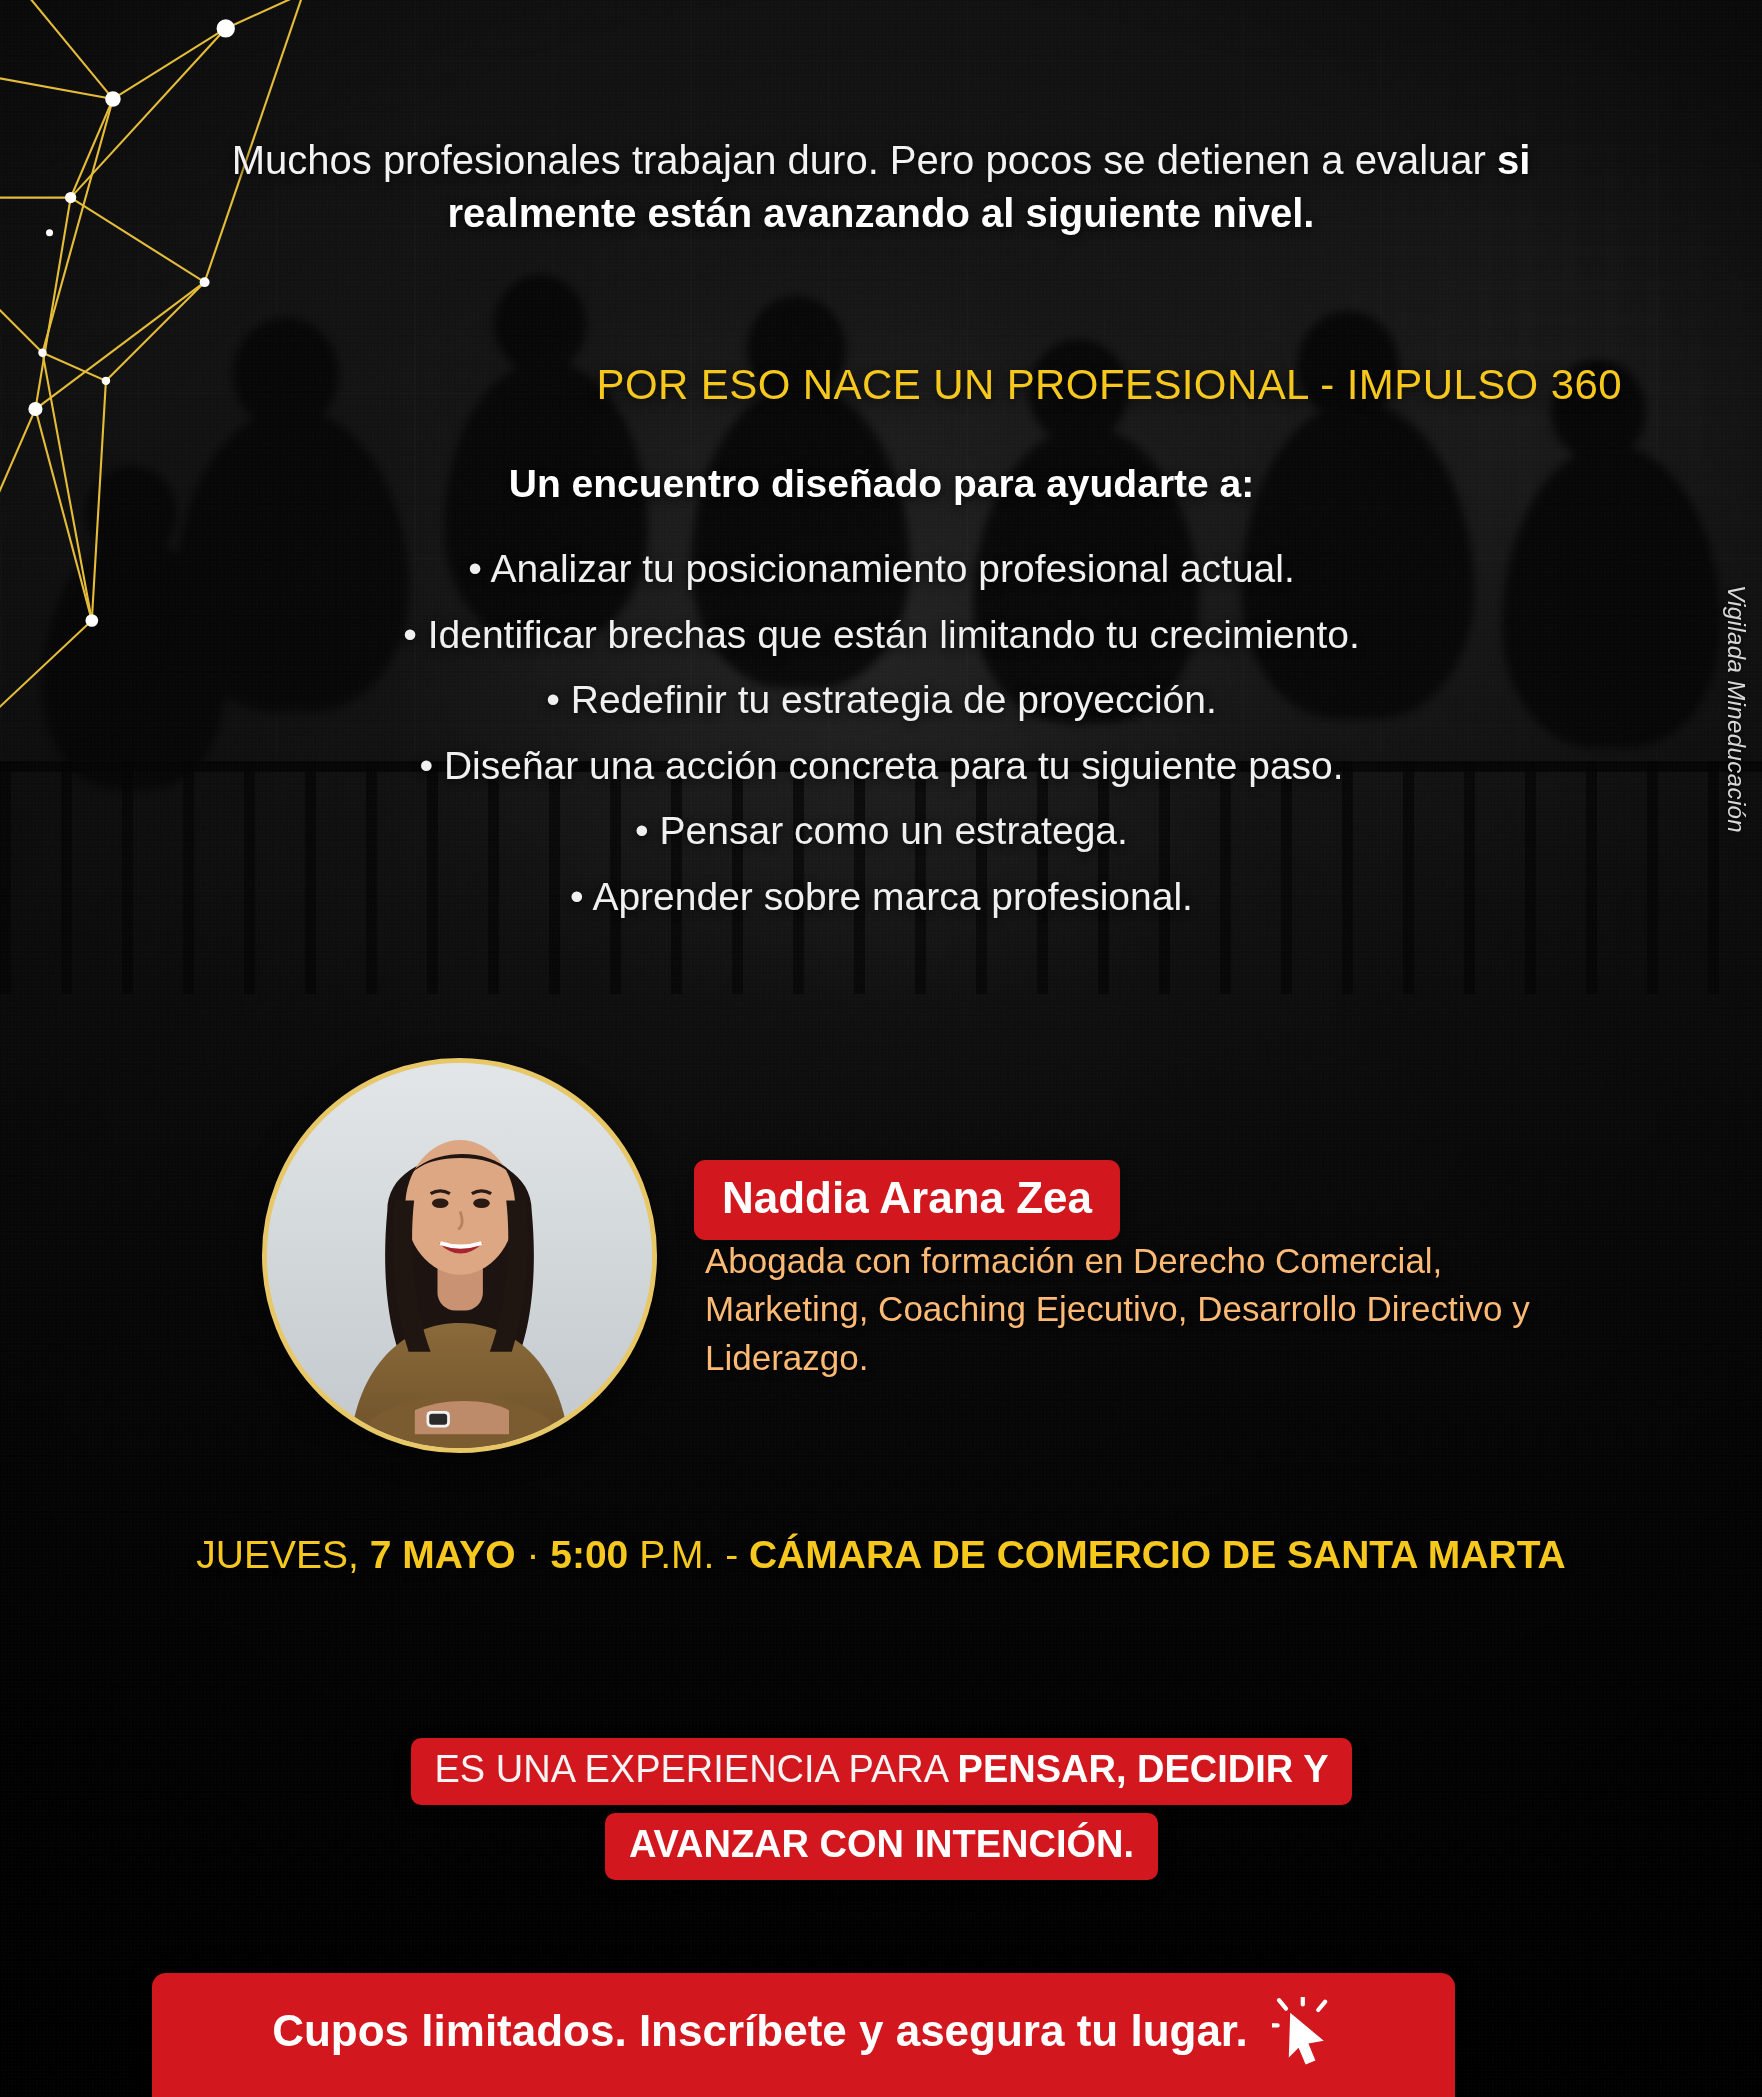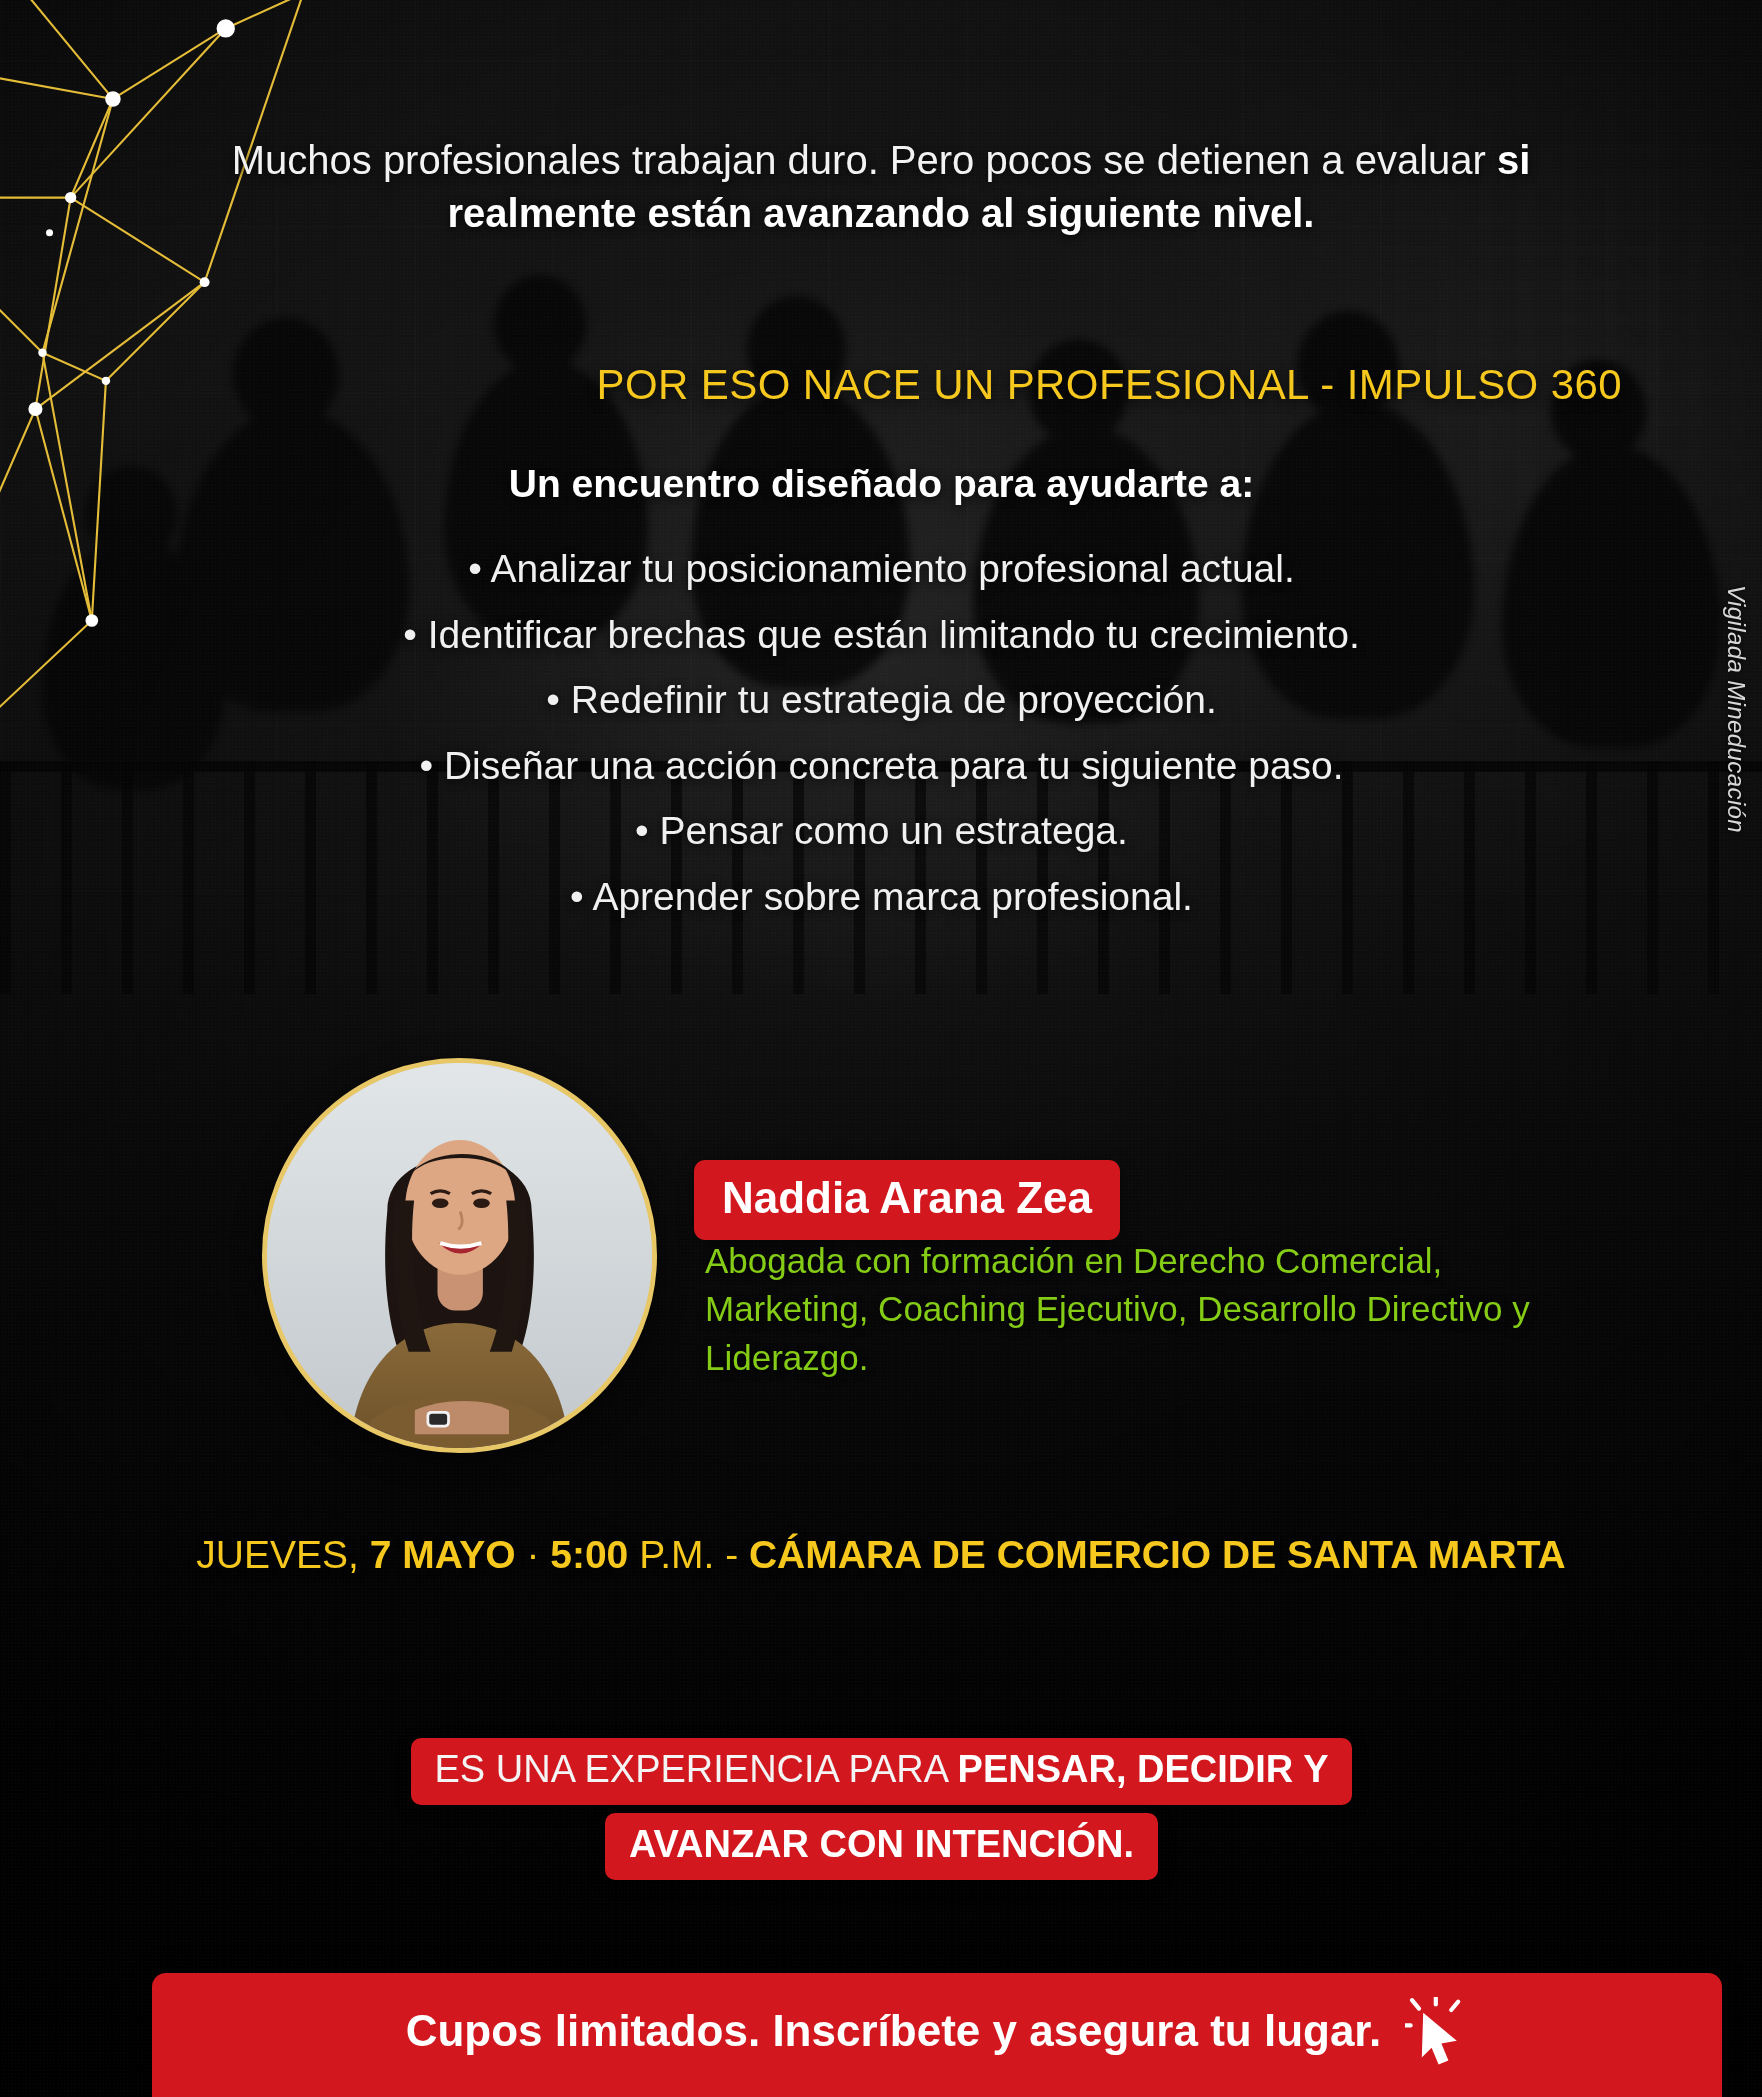--- a/index.html
+++ b/index.html
@@ -170,21 +170,21 @@
     padding: 12.7px 28px 17px;
     box-shadow: 0 4.2px 15.5px rgba(0,0,0,.5);
     margin-top: 32px;
   }
   .speaker-name-band .txt {
     color: #fff; font-size: 44px; font-weight: 700; white-space: nowrap;
   }
 
   .speaker-bio {
     position: absolute; left: 705px; top: 1237px; width: 888px;
-    color: #84cc16;
+    color: #fdba74;
     font-size: 35px;
     line-height: 1.38;
     text-shadow: 0 2.1px 10px rgba(0,0,0,.8);
   }
 
   .datetime {
     position: absolute; left: 162px; top: 1530px; width: 1438px;
     text-align: center;
     color: #f6c81e;
     font-size: 39px;
@@ -204,21 +204,21 @@
     padding: 10px 24px 14px;
     color: #f4f4f4;
     font-size: 38px;
     font-weight: 400;
     white-space: nowrap;
     box-shadow: 0 4.2px 15.5px rgba(0,0,0,.45);
   }
   .exp-line b { font-weight: 700; color: #fff; }
 
   .cta {
-    position: absolute; left: 152px; bottom: 0; width: 1570px;
+    position: absolute; left: 152px; bottom: 0; width: 1303px;
     background: #d2181e;
     border-radius: 14px 14px 0 0;
     padding: 24px 28px 32px;
     display: flex; align-items: center; justify-content: center; gap: 24px;
     box-shadow: 0 -4.2px 21px rgba(0,0,0,.45);
   }
   .cta .txt { color: #fff; font-size: 44px; font-weight: 700; white-space: nowrap; }
 
   .vigilada {
     position: absolute; right: 12.7px; top: 585px;

